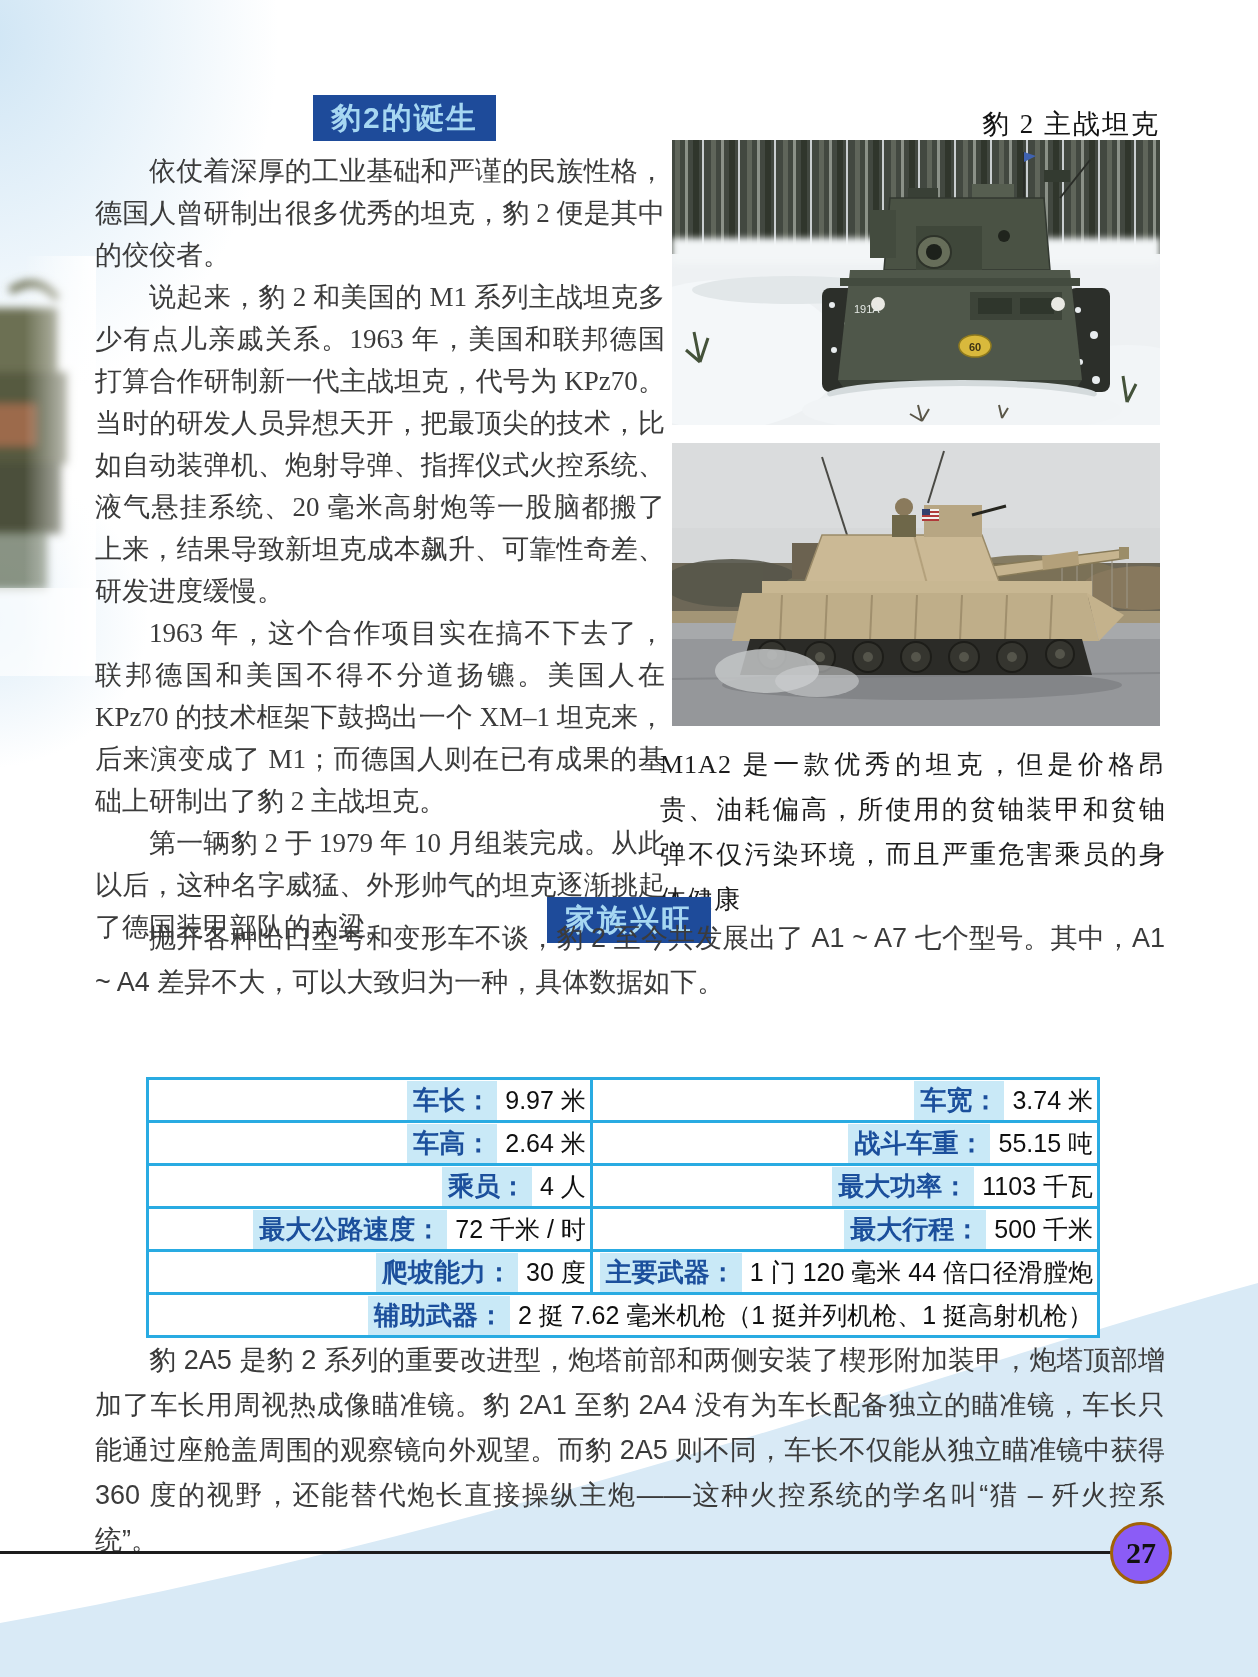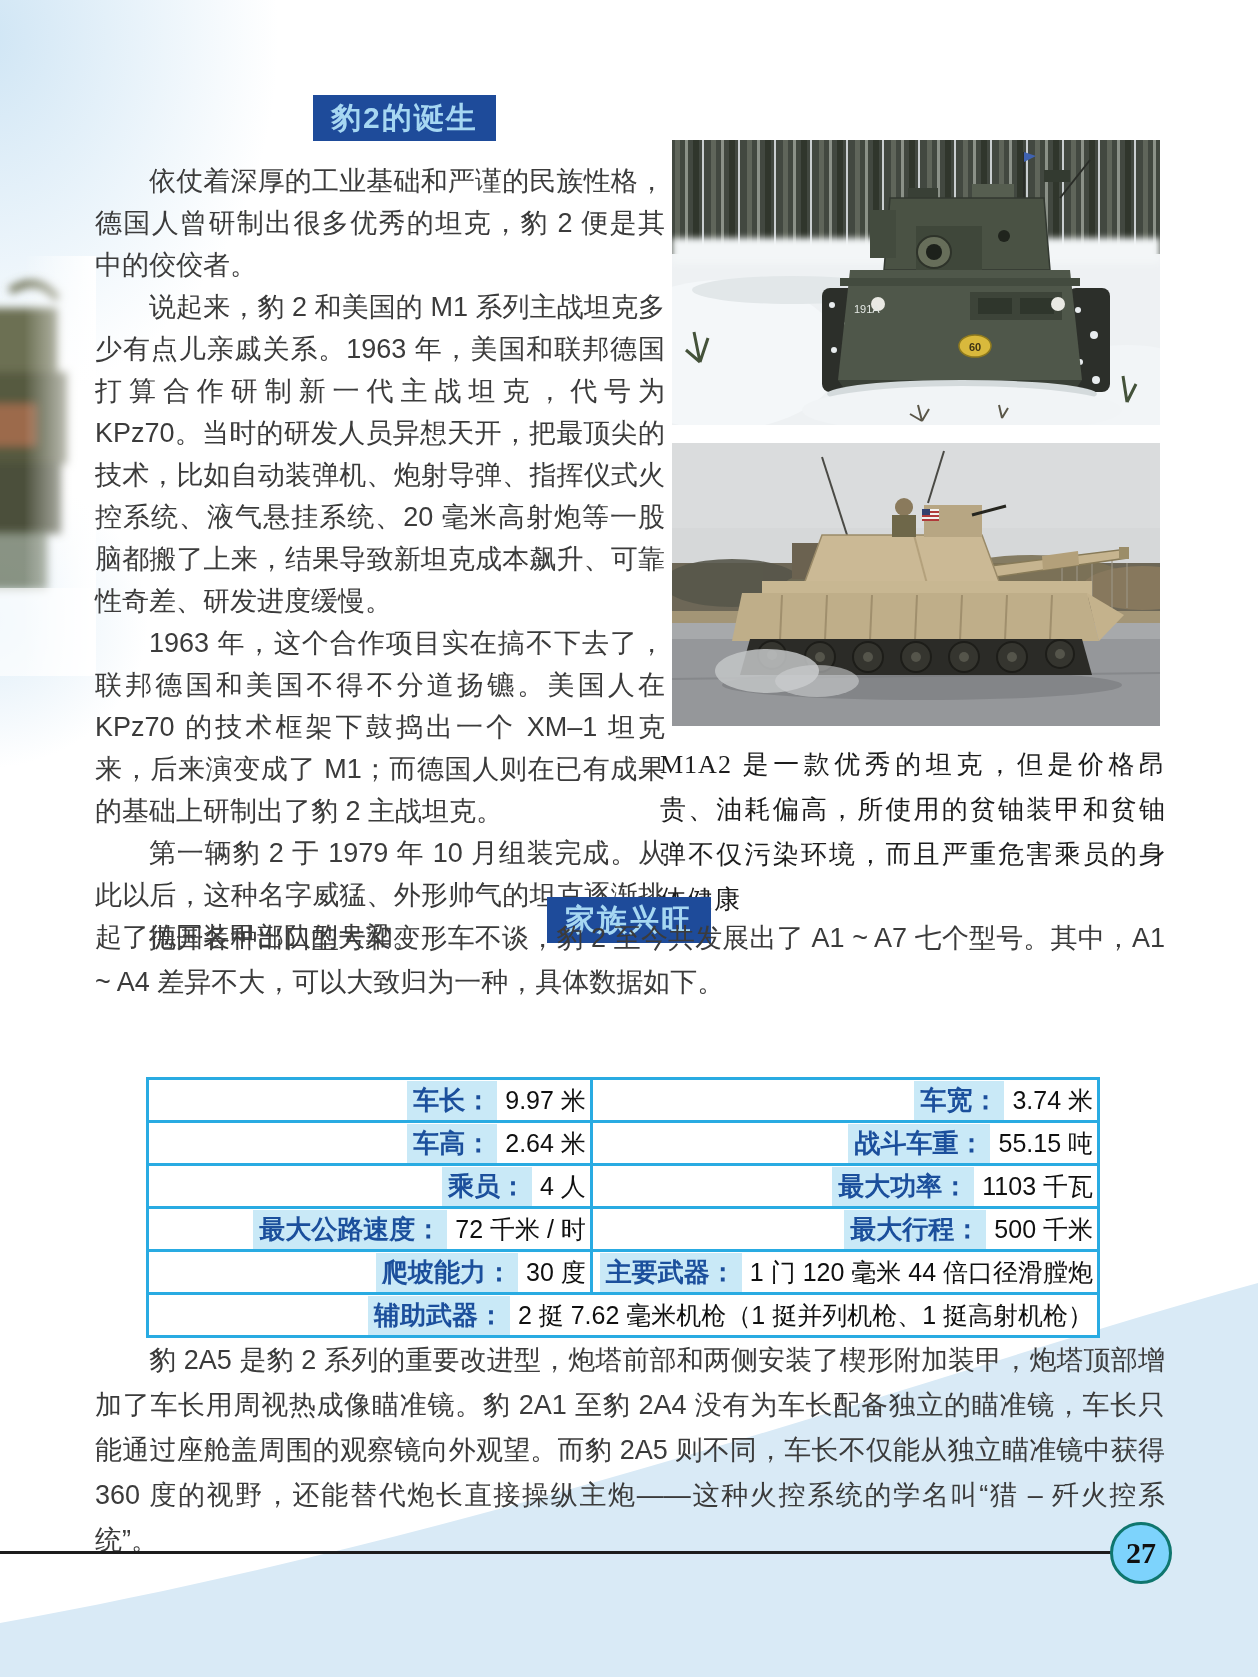--- a/index.html
+++ b/index.html
@@ -15,21 +15,21 @@
   .swoosh{left:0;top:1247px;}
 
   
   .badge{position:absolute;z-index:3;background:#1e4b9a;color:#a6d7f2;font-weight:bold;
          font-size:30px;line-height:46px;padding:0 18px;letter-spacing:2px;}
   #badge1{left:313px;top:95px;}
   #badge2{left:50%;top:897px;transform:translateX(-50%);}
 
   
   .body-text{font-size:27px;line-height:42px;color:#3b3b3b;text-align:justify;z-index:3;}
-  .colL{position:absolute;left:95px;top:160px;width:570px;}
+  .colL{position:absolute;left:95px;top:150px;width:570px;font-family:Liberation Serif, serif;}
   .colL p{margin:0;text-indent:2em;}
   .intro{position:absolute;left:95px;top:916px;width:1070px;line-height:44px;}
   .intro p,.closing p{margin:0;text-indent:2em;}
   .closing{position:absolute;left:95px;top:1338px;width:1070px;line-height:45px;}
 
   
   .cap-top{position:absolute;left:760px;top:106px;width:400px;text-align:right;z-index:3;
            font-family:"Liberation Serif",serif;font-size:27px;color:#141414;letter-spacing:2px;}
   .cap-m1a2{position:absolute;left:660px;top:742px;width:506px;z-index:3;
             font-family:"Liberation Serif",serif;font-size:26px;line-height:45px;color:#1d1d1d;
@@ -44,22 +44,22 @@
   
   .spec{position:absolute;left:146px;top:1077px;width:954px;z-index:3;border-collapse:collapse;text-align:right;}
   .spec td{border:3px solid #29abe2;background:#fff;height:40px;padding:0 4px 0 7px;white-space:nowrap;}
   .spec td.hl{width:455px;}
   .lab{display:inline-block;background:#c9e9f7;color:#1b4f9c;font-family:"Liberation Serif",serif;
        font-weight:bold;font-size:26px;padding:2px 6px;margin-right:8px;vertical-align:middle;}
   .val{font-size:25px;color:#101010;vertical-align:middle;}
 
   
   .footer-rule{position:absolute;left:0;top:1551px;width:1112px;height:3px;background:#1c1c1c;z-index:4;}
-  .page-num{position:absolute;left:1110px;top:1522px;width:56px;height:56px;background:#7dd3fc;
-            border:3px solid #0f766e;border-radius:50%;display:flex;align-items:center;justify-content:center;
+  .page-num{position:absolute;left:1110px;top:1522px;width:56px;height:56px;background:#8b5cf6;
+            border:3px solid #a16207;border-radius:50%;display:flex;align-items:center;justify-content:center;
             font-family:"Liberation Serif",serif;font-weight:bold;font-size:30px;color:#111;z-index:5;}
 </style>
 </head>
 <body>
 
 <div class="page">
 
   <div class="decor tintTL"></div>
   <div class="decor tintL2"></div>
 
@@ -84,20 +84,21 @@
     <rect width="96" height="420" fill="url(#fadeR)"></rect>
     <rect y="332" width="96" height="88" fill="#fff" opacity=".65"></rect>
   </svg>
 
   <svg class="decor swoosh" width="1258" height="430" viewBox="0 0 1258 430">
     <path d="M1258,36 C950,120 520,282 0,376 L0,430 L1258,430 Z" fill="#d9eaf6"></path>
   </svg>
 
   <div class="badge" id="badge1">豹2的诞生</div>
 
+  <div class="cap-top">豹 2 主战坦克</div>
 
   <div class="colL body-text">
     <p>依仗着深厚的工业基础和严谨的民族性格，德国人曾研制出很多优秀的坦克，豹 2 便是其中的佼佼者。</p>
     <p>说起来，豹 2 和美国的 M1 系列主战坦克多少有点儿亲戚关系。1963 年，美国和联邦德国打算合作研制新一代主战坦克，代号为 KPz70。当时的研发人员异想天开，把最顶尖的技术，比如自动装弹机、炮射导弹、指挥仪式火控系统、液气悬挂系统、20 毫米高射炮等一股脑都搬了上来，结果导致新坦克成本飙升、可靠性奇差、研发进度缓慢。</p>
     <p>1963 年，这个合作项目实在搞不下去了，联邦德国和美国不得不分道扬镳。美国人在 KPz70 的技术框架下鼓捣出一个 XM–1 坦克来，后来演变成了 M1；而德国人则在已有成果的基础上研制出了豹 2 主战坦克。</p>
     <p>第一辆豹 2 于 1979 年 10 月组装完成。从此以后，这种名字威猛、外形帅气的坦克逐渐挑起了德国装甲部队的大梁。</p>
   </div>
 
   <div class="photo" id="photo1">
     <svg viewBox="0 0 488 285" preserveAspectRatio="none">

